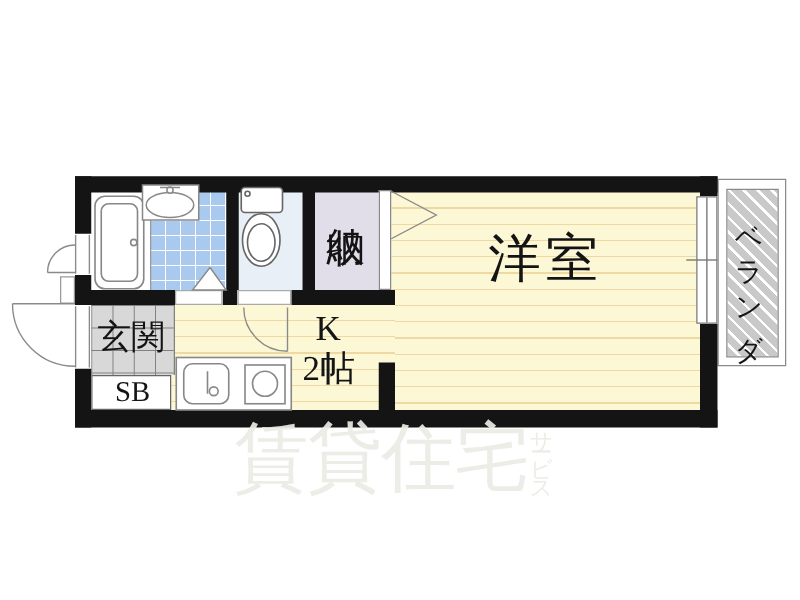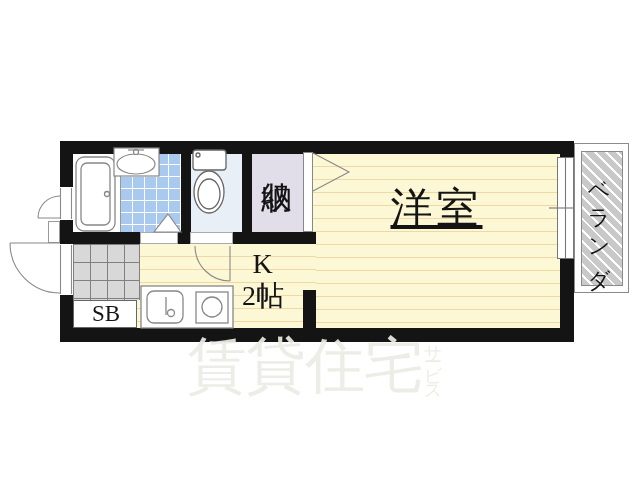--- a/index.html
+++ b/index.html
@@ -116,23 +116,24 @@
     </g>
     <polygon points="154,232 181,232 168,214" fill="#fff" stroke="#888" stroke-width="1.1"></polygon>
     <polyline points="313,153 349,172 313,191" fill="none" stroke="#888" stroke-width="1.1"></polyline>
 
     <g stroke="#777" stroke-width="1.1">
       <line x1="565.5" y1="158" x2="565.5" y2="258"></line>
       <line x1="549" y1="208" x2="574" y2="208"></line>
     </g>
   </svg>
 
-  <div class="abs z6 lbl" style="left:313px;top:186px;width:247px;font-size:42px;letter-spacing:4px;text-decoration:underline;">洋室</div>
+  <div class="abs z6 lbl" style="left:313px;top:186px;width:247px;font-size:42px;letter-spacing:4px;">洋室</div>
   <div class="abs z6 lbl" style="left:235px;top:249px;width:55px;font-size:28px;">K</div>
   <div class="abs z6 lbl" style="left:228px;top:281px;width:70px;font-size:28px;">2帖</div>
   <div class="abs z6 lbl-v" style="left:261px;top:158px;height:78px;font-size:31px;">収納</div>
+  <div class="abs z6 lbl" style="left:70px;top:255px;width:70px;font-size:27px;">玄関</div>
   <div class="abs z6 lbl" style="left:73px;top:302px;width:66px;font-size:23px;">SB</div>
   <div class="abs z6 lbl-v" style="left:588px;top:165px;height:124px;font-size:22px;letter-spacing:4px;">ベランダ</div>
 
   <div class="abs wm" style="left:187px;top:326px;font-size:60px;letter-spacing:-1px;">賃貸住宅</div>
   <div class="abs wm lbl-v" style="left:424px;top:332px;height:70px;font-size:18px;color:rgba(235,235,229,0.92);">サービス</div>
 
 </div>
 
 </body></html>

